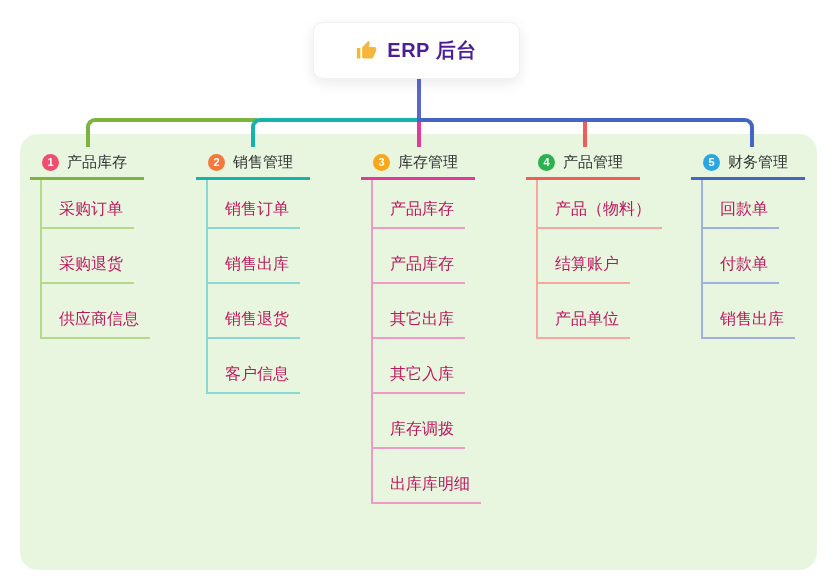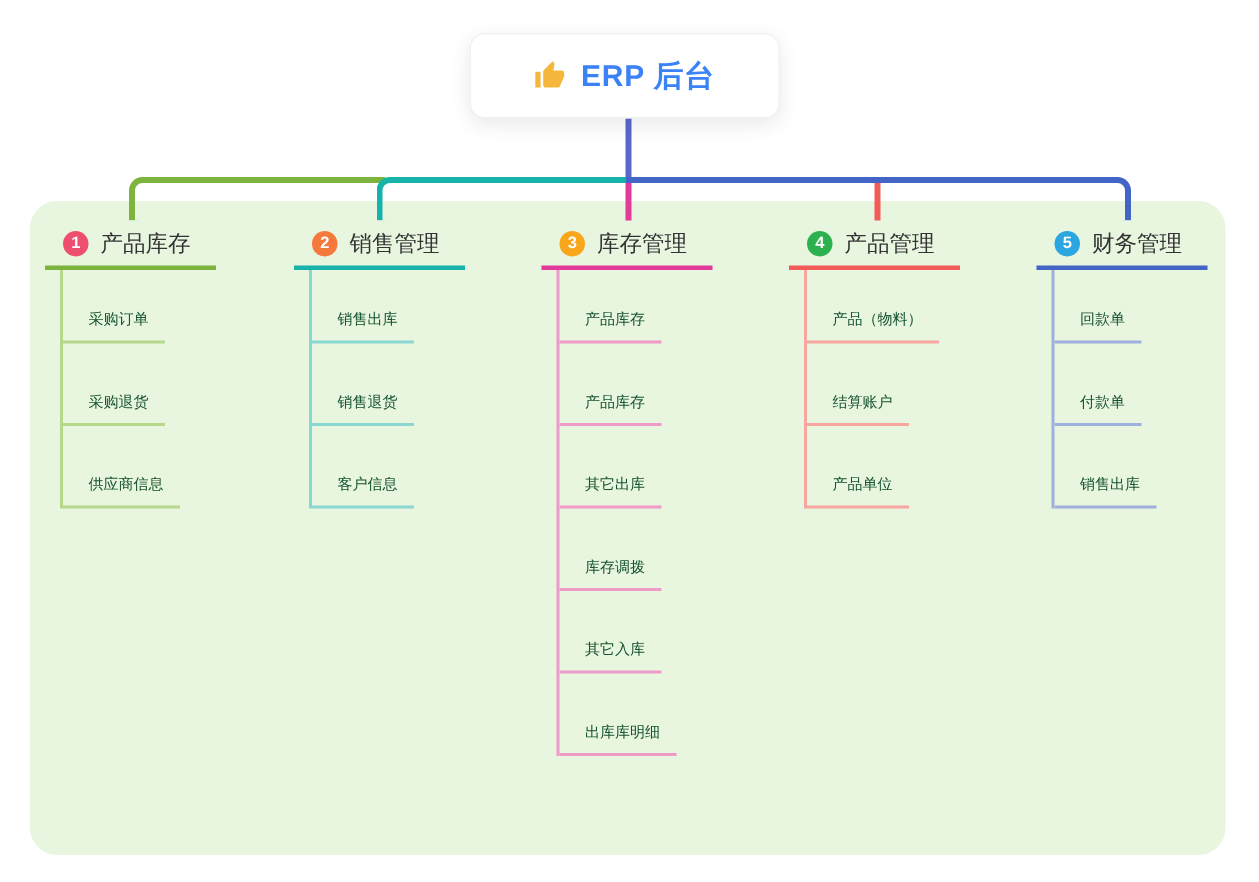--- a/index.html
+++ b/index.html
@@ -17,21 +17,21 @@
   }
 
   
   .root-card{
     position:absolute;left:313px;top:22px;width:207px;height:57px;
     background:#ffffff;border:1px solid #f1f1f1;border-radius:10px;
     box-shadow:0 4px 14px rgba(0,0,0,0.09);
     display:flex;align-items:center;justify-content:center;gap:10px;
     box-sizing:border-box;
   }
-  .root-title{font-size:20px;font-weight:600;color:#3b82f6;letter-spacing:.5px;}
+  .root-title{font-size:20px;font-weight:600;color:#4c1d95;letter-spacing:.5px;}
   .thumb-icon{display:flex;align-items:center;}
 
   
   .trunk{position:absolute;left:417px;top:79px;width:4px;height:39px;background:var(--c,#5a68cd);}
   .elbow{position:absolute;top:118px;height:29px;box-sizing:border-box;}
   #conn-1{left:86px;width:171px;border-top:4px solid var(--c);border-left:4px solid var(--c);border-top-left-radius:9px;}
   #conn-2{left:251px;width:170px;border-top:4px solid var(--c);border-left:4px solid var(--c);border-top-left-radius:9px;}
   #conn-5{left:417px;width:337px;border-top:4px solid var(--c);border-right:4px solid var(--c);border-top-right-radius:9px;}
   .drop{position:absolute;top:121px;width:4px;height:26px;background:var(--c);}
   #conn-3{left:417px;}
@@ -52,21 +52,21 @@
   }
   .branch-label{font-size:15px;color:#333;white-space:nowrap;}
   .children{
     margin-left:10px;width:-moz-fit-content;width:fit-content;
     border-left:2px solid var(--lc);
   }
   .child{height:55px;display:flex;align-items:flex-end;}
   .child:first-child{height:49px;}
   .child-box{
     display:block;border-bottom:2px solid var(--lc);
-    padding:0 11px 7px 17px;font-size:10px;color:#14532d;white-space:nowrap;
+    padding:0 11px 7px 17px;font-size:16px;color:#be185d;white-space:nowrap;
   }
 </style>
 </head>
 <body>
 
 <div class="stage">
   <div class="bg-panel"></div>
 
   <div class="trunk" id="trunk" style="--c: #5a68cd;"></div>
   <div class="drop" id="conn-3" style="--c: #e23a9b;"></div>
@@ -102,20 +102,23 @@
           </div>
         </div>
       </div>
       <div class="branch b1" style="--c: #17b3ab; --lc: #8bd8d2; --bc: #f5793b;">
         <div class="branch-header">
           <span class="badge">2</span>
           <span class="branch-label">销售管理</span>
         </div>
         <div class="children">
           <div class="child">
+            <span class="child-box">销售订单</span>
+          </div>
+          <div class="child">
             <span class="child-box">销售出库</span>
           </div>
           <div class="child">
             <span class="child-box">销售退货</span>
           </div>
           <div class="child">
             <span class="child-box">客户信息</span>
           </div>
         </div>
       </div>
@@ -128,24 +131,24 @@
           <div class="child">
             <span class="child-box">产品库存</span>
           </div>
           <div class="child">
             <span class="child-box">产品库存</span>
           </div>
           <div class="child">
             <span class="child-box">其它出库</span>
           </div>
           <div class="child">
-            <span class="child-box">库存调拨</span>
+            <span class="child-box">其它入库</span>
           </div>
           <div class="child">
-            <span class="child-box">其它入库</span>
+            <span class="child-box">库存调拨</span>
           </div>
           <div class="child">
             <span class="child-box">出库库明细</span>
           </div>
         </div>
       </div>
       <div class="branch b3" style="--c: #f15b58; --lc: #f8a6a0; --bc: #2cb14e;">
         <div class="branch-header">
           <span class="badge">4</span>
           <span class="branch-label">产品管理</span>

